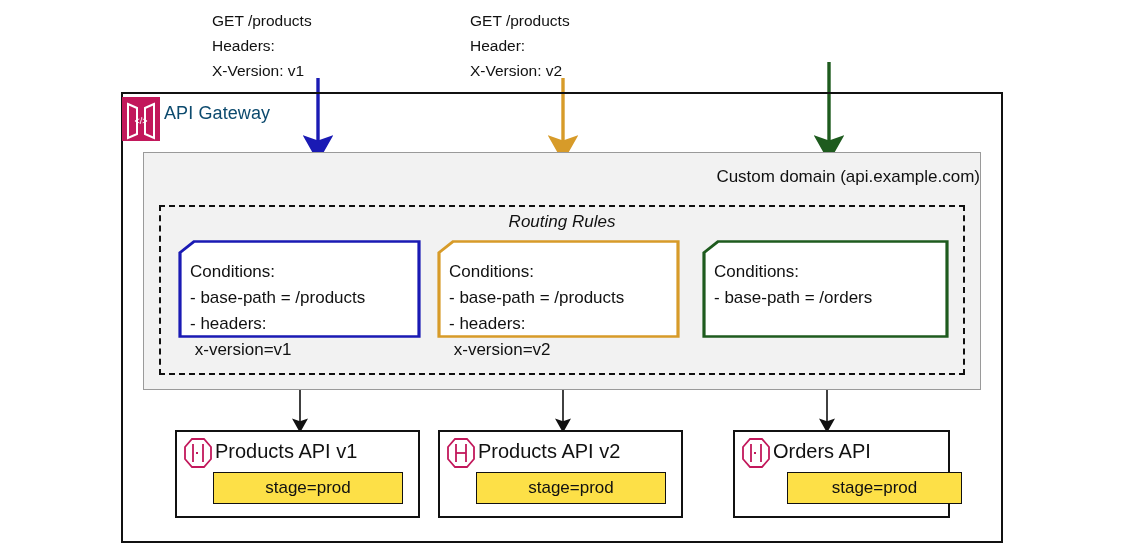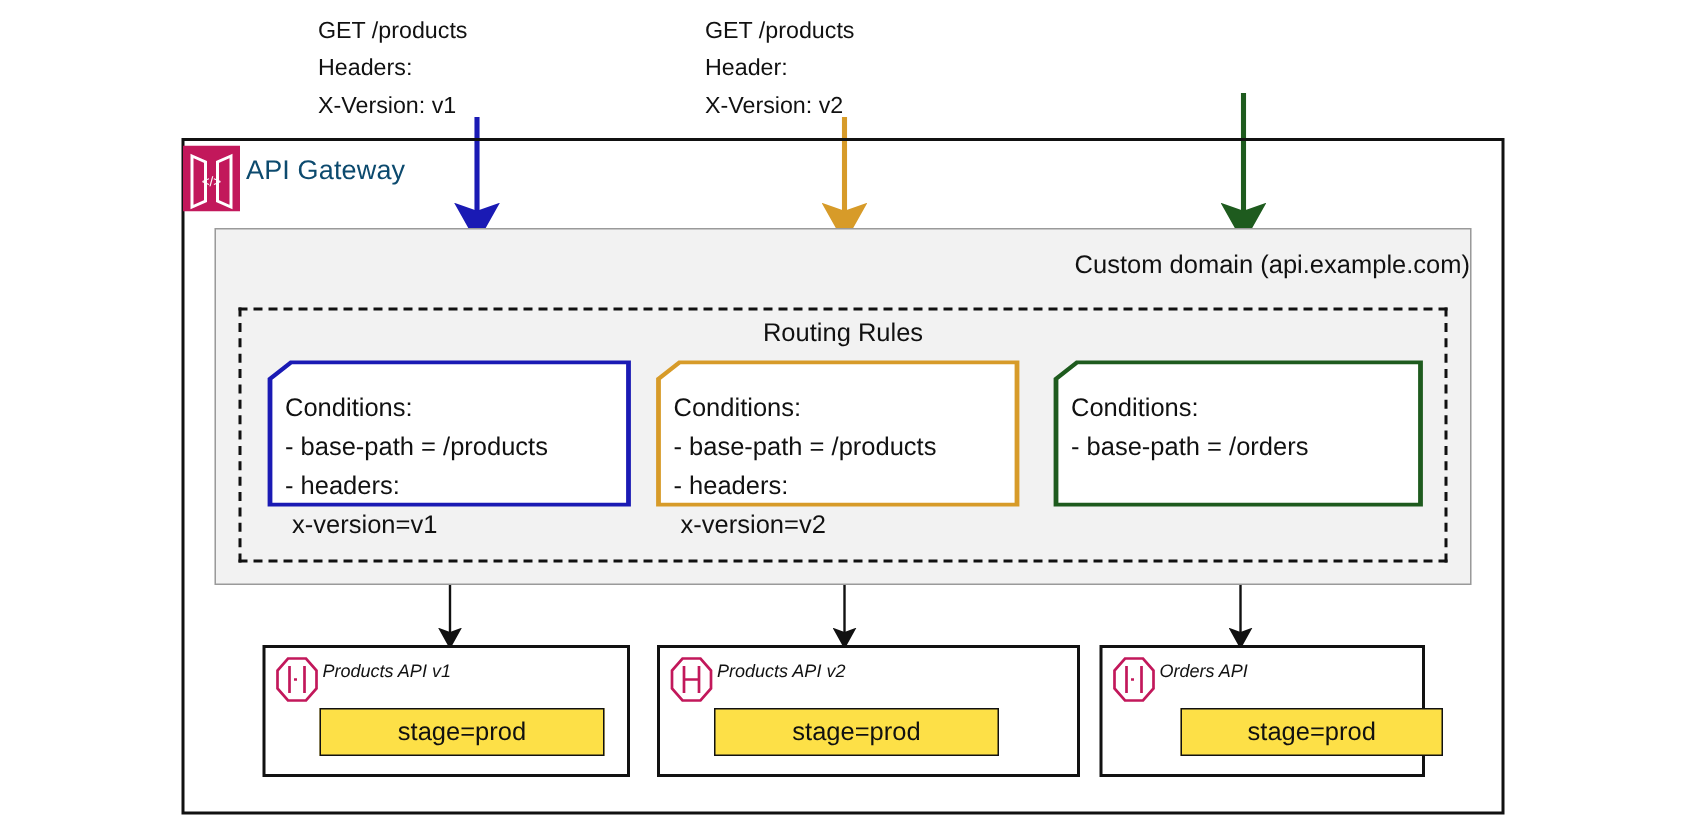--- a/index.html
+++ b/index.html
@@ -96,20 +96,21 @@
     background: transparent;
   }
   .rules-title {
     position: absolute;
     left: 0;
     top: 5px;
     width: 100%;
     text-align: center;
     font-size: 17px;
     color: #111111;
+    font-style: italic;
   }
 
   
   .rule-card {
     position: absolute;
     top: 240px;
     height: 98px;
     box-sizing: border-box;
   }
   .rule-card svg {
@@ -136,31 +137,30 @@
   
   .api-box {
     position: absolute;
     top: 430px;
     height: 88px;
     border: 2px solid #111111;
     background: #ffffff;
     box-sizing: border-box;
   }
   #api-1 { left: 175px; width: 245px; }
-  #api-2 { left: 438px; width: 282px; }
+  #api-2 { left: 438px; width: 245px; }
   #api-3 { left: 733px; width: 217px; }
 
   .api-title {
     position: absolute;
     left: 38px;
     top: 8px;
-    font-size: 12px;
+    font-size: 20px;
     color: #111111;
     white-space: nowrap;
-    font-style: italic;
   }
   .api-icon {
     position: absolute;
     left: 6px;
     top: 5px;
     width: 30px;
     height: 32px;
   }
   .stage-box {
     position: absolute;

